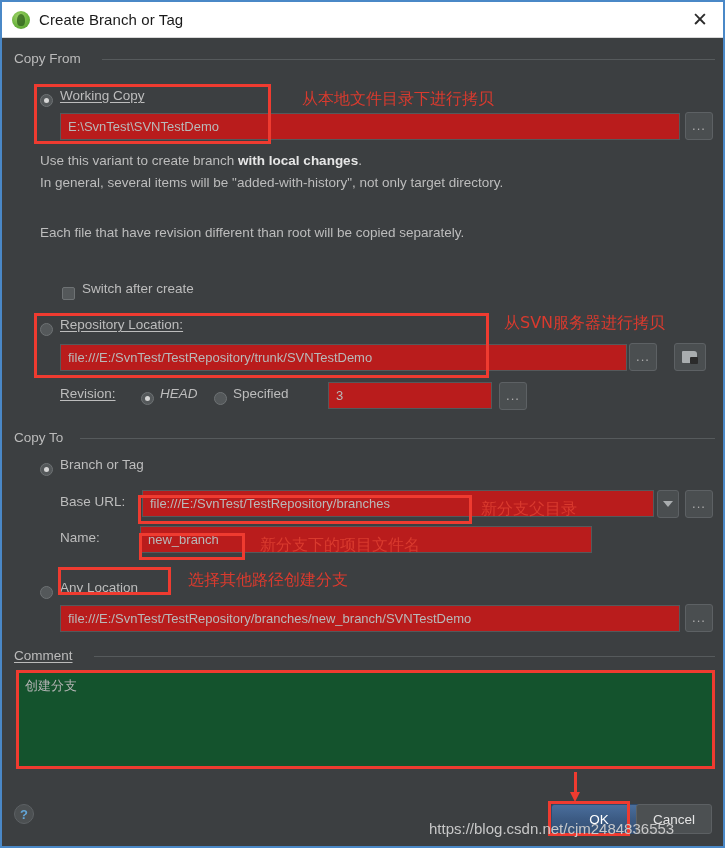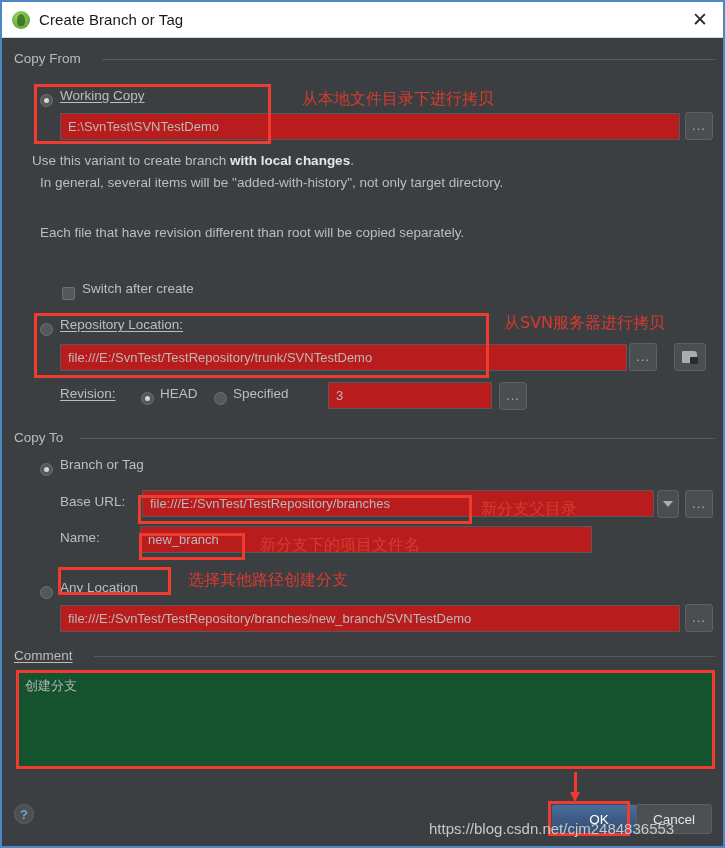--- a/index.html
+++ b/index.html
@@ -183,21 +183,21 @@
     <div class="group-rule" style="left:100px; top:21px; width:613px;"></div>
 
     <div class="radio on" style="left:38px; top:56px;"></div>
     <div class="lbl" style="left:58px; top:50px;"><span class="u">Working Copy</span></div>
 
     <div class="field flat" style="left:58px; top:75px; width:620px;">E:\SvnTest\SVNTestDemo</div>
     <div class="btn-sq" style="left:683px; top:74px;">
         <span class="dots">...</span>
       </div>
 
-    <div class="lbl" style="left:30px; top:115px;">
+    <div class="lbl" style="left:38px; top:115px;">
       <span>Use this variant to create branch </span><b>with local changes</b><span>.</span>
     </div>
     <div class="lbl" style="left:38px; top:137px;">In general, several items will be "added-with-history", not only target directory.</div>
     <div class="lbl" style="left:38px; top:187px;">Each file that have revision different than root will be copied separately.</div>
 
     <div class="checkbox" style="left:60px; top:249px;"></div>
     <div class="lbl" style="left:80px; top:243px;">Switch after create</div>
 
     <div class="radio" style="left:38px; top:285px;"></div>
     <div class="lbl" style="left:58px; top:279px;"><span class="u">Repository Location:</span></div>
@@ -205,21 +205,21 @@
     <div class="field flat" style="left:58px; top:306px; width:567px;">file:///E:/SvnTest/TestRepository/trunk/SVNTestDemo</div>
     <div class="btn-sq" style="left:627px; top:305px;">
         <span class="dots">...</span>
       </div>
     <div class="btn-sq wide" style="left:672px; top:305px;">
         <span class="folder-ico"></span>
       </div>
 
     <div class="lbl" style="left:58px; top:348px;"><span class="u">Revision:</span></div>
     <div class="radio on" style="left:139px; top:354px;"></div>
-    <div class="lbl" style="left:158px; top:348px;">HEAD</div>
+    <div class="lbl" style="left:158px; top:348px;font-style:italic;">HEAD</div>
     <div class="radio" style="left:212px; top:354px;"></div>
     <div class="lbl" style="left:231px; top:348px;">Specified</div>
     <div class="field flat" style="left:326px; top:344px; width:164px;">3</div>
     <div class="btn-sq" style="left:497px; top:344px;">
         <span class="dots">...</span>
       </div>
 
     <div class="group-label" style="left:12px; top:392px;">Copy To</div>
     <div class="group-rule" style="left:78px; top:400px; width:635px;"></div>
 

